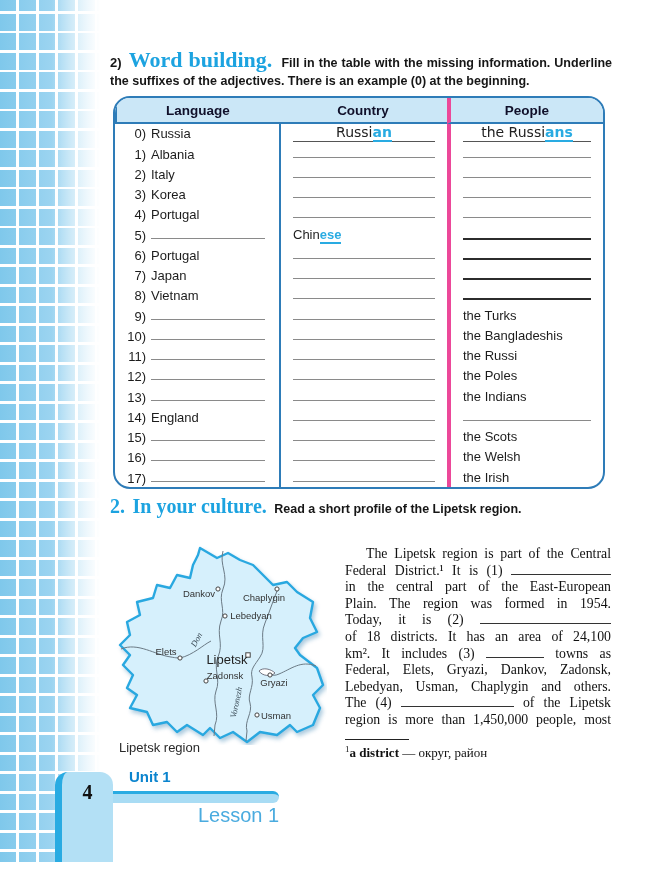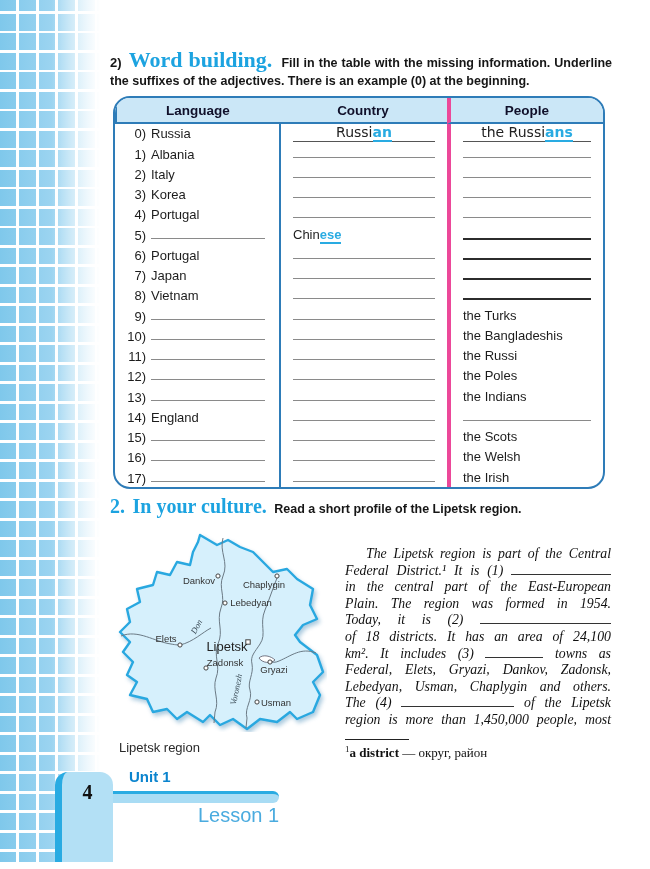--- a/index.html
+++ b/index.html
@@ -48,36 +48,36 @@
   
   .ex3-head { position:absolute; left:110px; top:495px; width:510px;
               font-size:12.5px; font-weight:bold; color:#161616; }
   .ex3-head .exnum2, .ex3-head .extitle2 { font-family:"Liberation Serif", serif;
               font-weight:bold; font-size:20px; color:#1ca3e0; }
   .ex3-head .extitle2 { padding:0 4px 0 4px; }
   .sub-instr { position:absolute; left:110px; top:524px; width:512px;
                font-size:12.5px; font-weight:bold; color:#161616; }
 
   
-  .map-wrap { position:absolute; left:113px; top:532px; width:214px; height:200px; }
+  .map-wrap { position:absolute; left:113px; top:545px; width:214px; height:200px; }
   .lmap { width:214px; height:200px; }
   .region { fill:#d6f0fc; stroke:#29a8e0; stroke-width:2.4; stroke-linejoin:round;
             filter:drop-shadow(2.5px 3.5px 2px rgba(70,140,185,0.45)); }
   .river { fill:none; stroke:#6b7a85; stroke-width:1; }
   .lake { fill:#ffffff; stroke:#556; stroke-width:0.8; }
   .town-dot { fill:#ffffff; stroke:#444; stroke-width:1; }
   .town-label { font-family:"Liberation Sans", sans-serif; font-size:9.5px; fill:#333; }
   .town-label.big { font-size:13px; fill:#222; }
   .river-label { font-family:"Liberation Serif", serif; font-style:italic; font-size:8.5px; fill:#3a4a55; }
   .map-caption { position:absolute; left:119px; top:740px; font-size:13px; color:#2a2a2a; }
 
   
   .profile { position:absolute; left:345px; top:546px; width:266px;
              font-family:"Liberation Serif", serif; font-size:13.8px; color:#111; }
-  .p-line { text-align:justify; text-align-last:justify; line-height:16.6px; height:16.6px; overflow:visible;font-style:italic; }
+  .p-line { text-align:justify; text-align-last:justify; line-height:16.6px; height:16.6px; overflow:visible; }
   .p-line.indent { padding-left:21px; }
   .blank { display:inline-block; border-bottom:1.1px solid #333; height:12px; vertical-align:baseline; }
 
   
   .fn-rule { position:absolute; left:345px; top:739px; width:64px; border-top:1.6px solid #222; }
   .footnote { position:absolute; left:345px; top:744px; font-family:"Liberation Serif", serif;
               font-size:13px; color:#111; }
   .fn-marker { vertical-align:super; font-size:9px; }
   .fn-term { font-weight:bold; }
 

